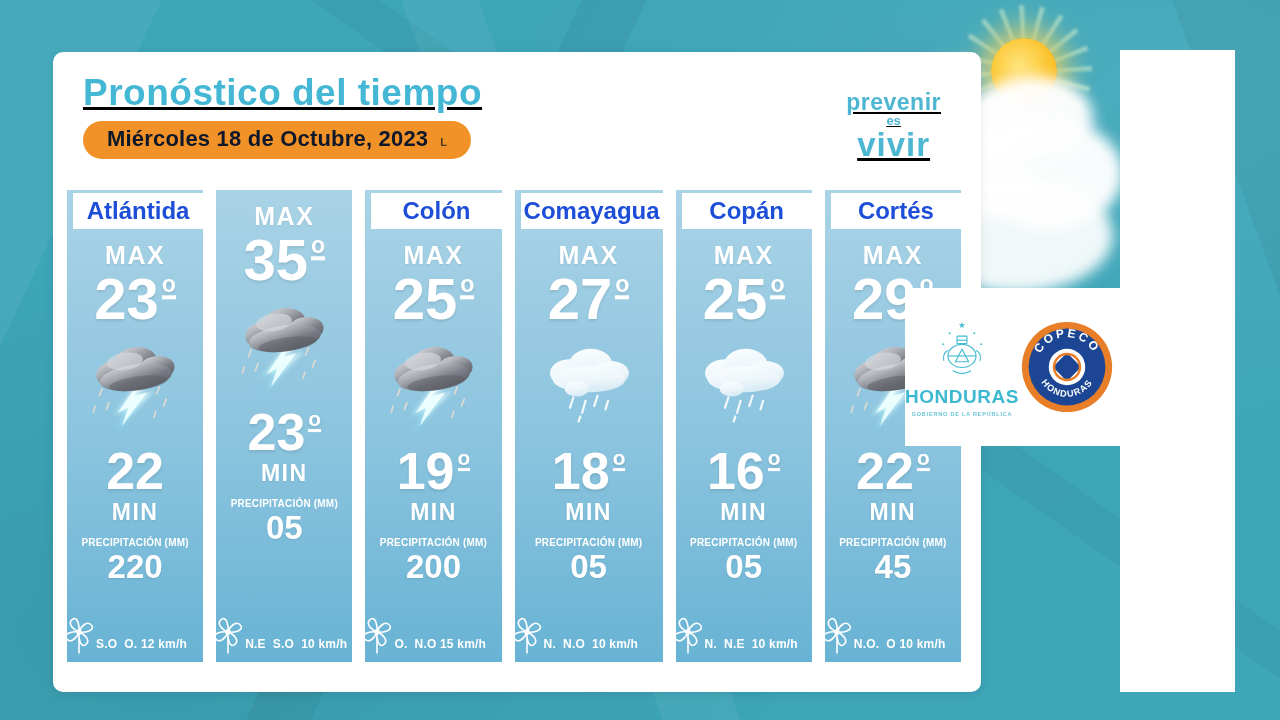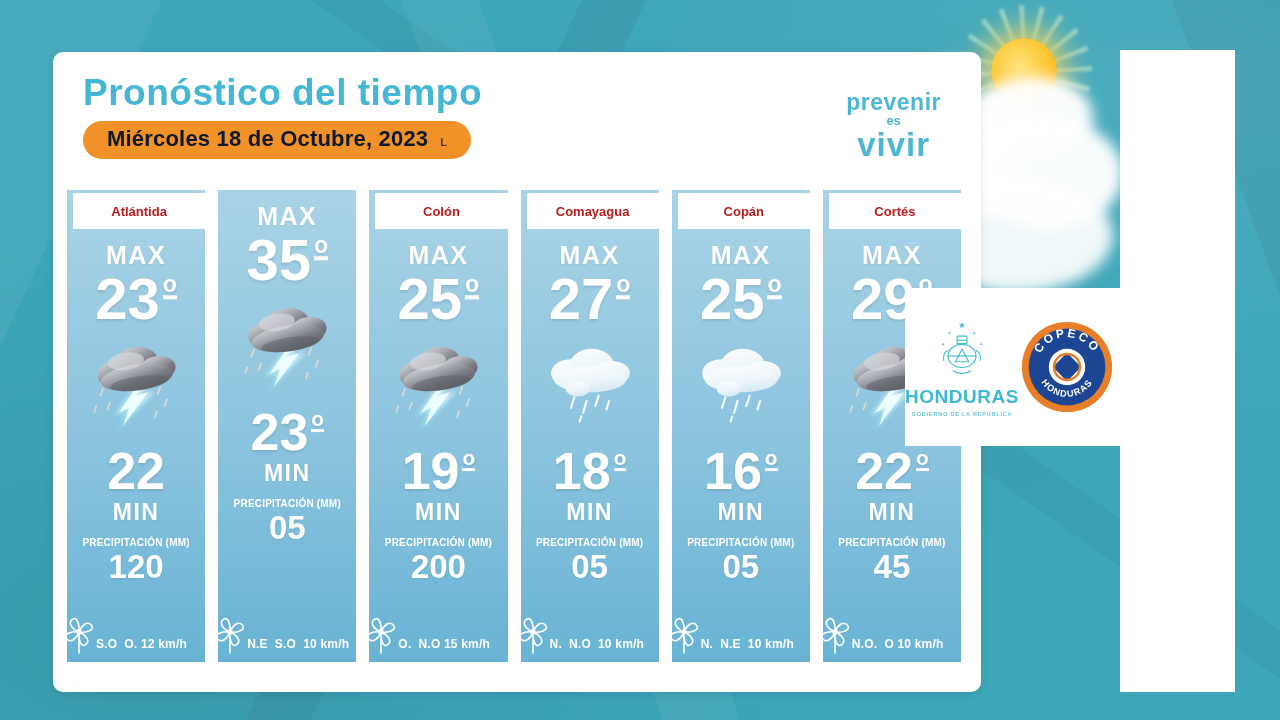--- a/index.html
+++ b/index.html
@@ -14,41 +14,41 @@
       linear-gradient(115deg, rgba(255,255,255,0.05) 0 10%, transparent 10% 36%, rgba(0,0,0,0.05) 36% 40%, transparent 40%),
       linear-gradient(250deg, rgba(0,0,0,0.05) 0 7%, transparent 7% 52%, rgba(255,255,255,0.05) 52% 57%, transparent 57%),
       linear-gradient(35deg, transparent 0 58%, rgba(0,0,0,0.04) 58% 61%, transparent 61%),
       radial-gradient(ellipse at 12% 88%, rgba(0,0,0,0.07), transparent 45%),
       radial-gradient(ellipse at 90% 12%, rgba(255,255,255,0.07), transparent 40%),
       radial-gradient(ellipse at 55% 40%, rgba(0,0,0,0.03), transparent 55%);
   }
 
   
   .card { position:absolute; left:53px; top:52px; width:928px; height:640px;
-    background:#ffffff; border-radius:10px; box-shadow:0 2px 10px rgba(0,0,0,0.10); }
+    background:#ffffff; border-radius:10px; box-shadow:0 2px 10px rgba(0,0,0,0.10);text-decoration:underline; }
 
   .card-header { display:flex; justify-content:space-between; align-items:flex-start; padding:20px 22px 0 30px; height:134px; }
   .page-title { font-size:37px; font-weight:800; color:#44b7d5; letter-spacing:0.5px; }
   .date-pill { margin-top:7px; display:inline-flex; align-items:center; background:#f09228;
     border-radius:21px; padding:5px 24px 7px 24px; }
   .date-text { color:#0f172a; font-size:22px; font-weight:800; letter-spacing:0.2px; }
   .date-suffix { color:#4d3a20; font-size:11px; font-weight:700; margin-left:12px; transform:translateY(3px); }
 
   .slogan { text-align:center; color:#4db7d3; margin-top:18px; margin-right:18px; line-height:1.05; }
   .slogan-l1 { font-size:23px; font-weight:600; letter-spacing:0.5px; }
   .slogan-l2 { font-size:13px; font-weight:600; }
   .slogan-l3 { font-size:33px; font-weight:800; letter-spacing:1px; }
 
   
   .columns { position:absolute; left:14px; right:20px; top:138px; bottom:30px; display:flex; gap:13px; }
   .col { flex:1; background:linear-gradient(180deg,#a9d3e6 0%, #8ac3de 55%, #68b3d4 100%);
     display:flex; flex-direction:column; align-items:center; color:#ffffff; }
 
   .col-name { margin:3px 3px 0 9px; width:calc(100% - 6px); height:36px; background:#ffffff;
-    color:#b91c1c; font-weight:700; font-size:13px; display:flex; align-items:center; justify-content:center;
+    color:#1d4ed8; font-weight:700; font-size:24px; display:flex; align-items:center; justify-content:center;
     white-space:nowrap; }
   .max-label { margin-top:12px; font-size:25px; font-weight:800; letter-spacing:1.5px;
     text-shadow:0 1px 2px rgba(0,0,0,0.08); }
   .temp { font-weight:800; line-height:1; text-shadow:0 2px 3px rgba(0,0,0,0.10); white-space:nowrap; }
   .temp.max { font-size:58px; }
   .temp.min { margin-top:1px; font-size:52px; }
   .deg { display:inline-block; font-size:0.40em; line-height:0.8; font-weight:800;
     border-bottom:0.18em solid currentColor; transform:translateY(-1.15em); margin-left:3px; padding-bottom:0.05em; }
   .deg:empty { border:none; margin:0; }
 
@@ -215,21 +215,21 @@
         <div class="temp max"><span>23</span><span class="deg">o</span></div>
         <div class="wicon" data-icon="storm-rain">
           <svg viewBox="0 0 120 112">
               <use class="u-storm" href="#sym-storm"></use>
               <use class="u-rain" href="#sym-rain"></use>
             </svg>
         </div>
         <div class="temp min"><span>22</span><span class="deg"></span></div>
         <div class="min-label">MIN</div>
         <div class="precip-label">PRECIPITACIÓN (MM)</div>
-        <div class="precip-value">120</div>
+        <div class="precip-value">220</div>
         <div class="wind-row">
           <svg class="pin" viewBox="0 0 40 50">
               <use href="#sym-pinwheel"></use>
             </svg>
           <span class="wind-text">S.O  O. 12 km/h</span>
         </div>
       </div>
 
       <div class="col">
         <div class="max-label">MAX</div>

